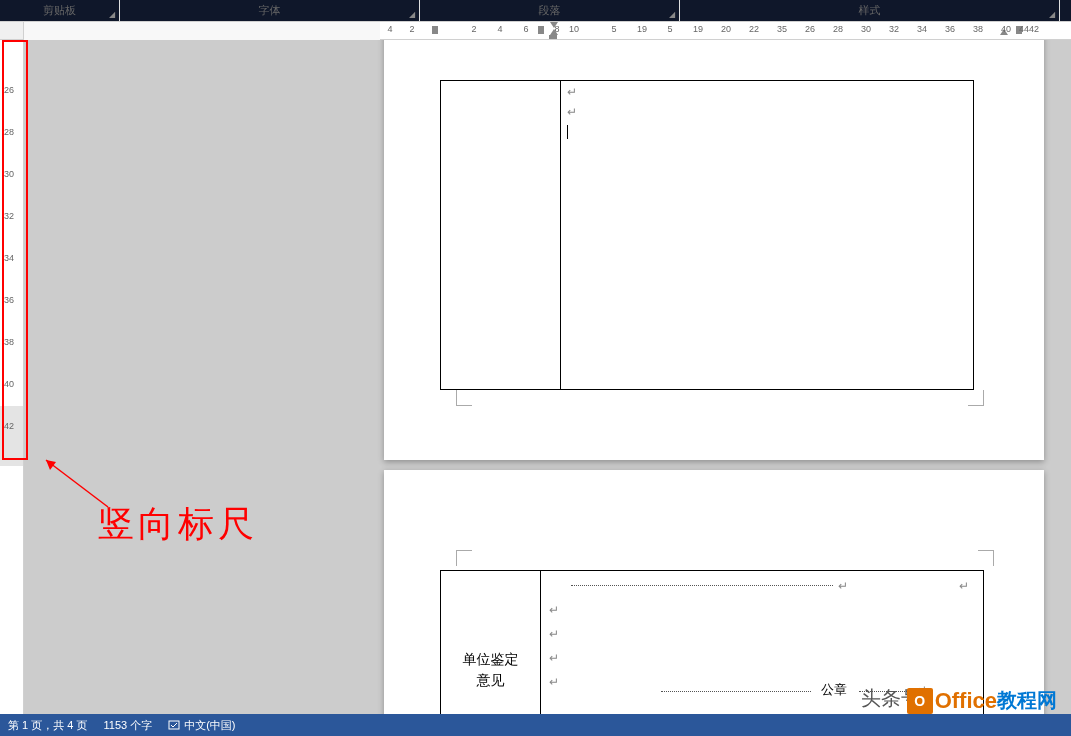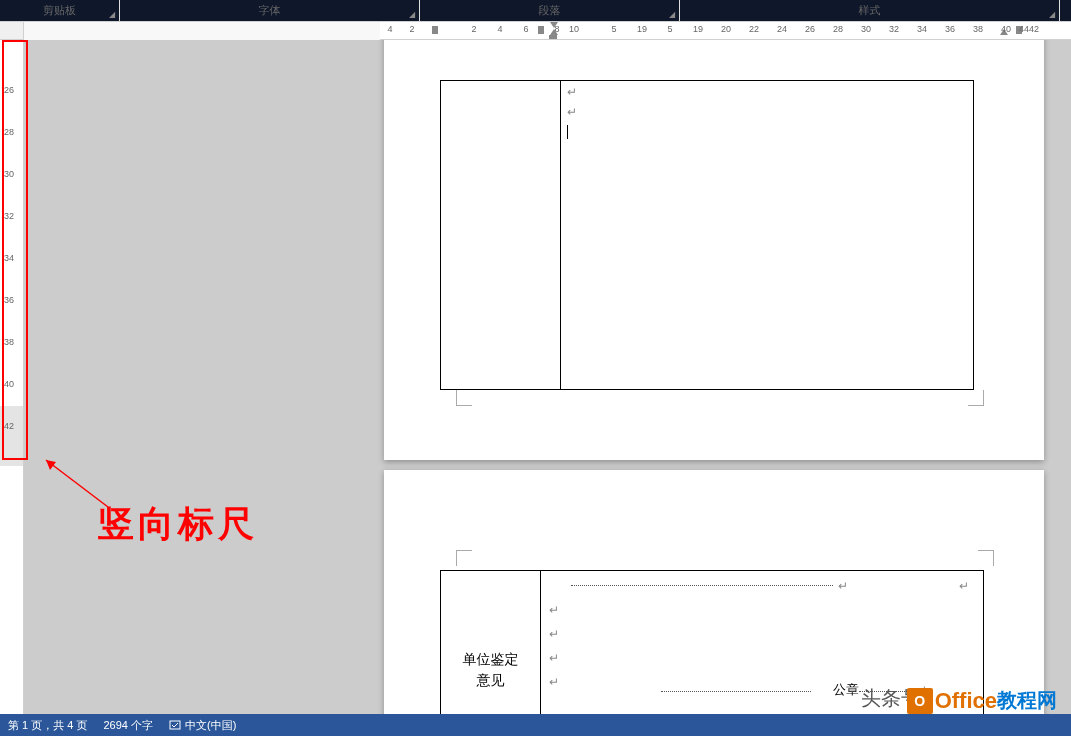--- a/index.html
+++ b/index.html
@@ -155,21 +155,20 @@
     }
     .red-label {
       position: absolute;
       left: 98px;
       top: 500px;
       font-size: 36px;
       font-family: "SimSun", serif;
       color: red;
       z-index: 50;
       letter-spacing: 4px;
-      font-weight: bold;
     }
     
     
     .doc-area {
       position: absolute;
       left: 24px;
       top: 40px;
       right: 0;
       bottom: 22px;
       background: #cccccc;
@@ -342,21 +341,21 @@
     <span class="indent-marker indent-hang-up" style="left:170px"></span>
     <span class="indent-box" style="left:169px"></span>
     <span class="htick" style="left:177px">8</span>
     <span class="htick" style="left:194px">10</span>
     <span class="htick" style="left:234px">5</span>
     <span class="htick" style="left:262px">19</span>
     <span class="htick" style="left:290px">5</span>
     <span class="htick" style="left:318px">19</span>
     <span class="htick" style="left:346px">20</span>
     <span class="htick" style="left:374px">22</span>
-    <span class="htick" style="left:402px">24</span>
+    <span class="htick" style="left:402px">35</span>
     <span class="htick" style="left:430px">26</span>
     <span class="htick" style="left:458px">28</span>
     <span class="htick" style="left:486px">30</span>
     <span class="htick" style="left:514px">32</span>
     <span class="htick" style="left:542px">34</span>
     <span class="htick" style="left:570px">36</span>
     <span class="htick" style="left:598px">38</span>
     <span class="indent-marker indent-hang-up" style="left:620px"></span>
     <span class="htick" style="left:626px">40</span>
     <span class="hmark" style="left:636px"></span>
@@ -412,21 +411,21 @@
         <span>单位鉴定意见</span>
       </div>
       <div class="col-r">
         <div class="dotted-line" style="left:30px;right:150px;top:14px"></div>
         <span class="para-mark" style="position:absolute;right:135px;top:6px">↵</span>
         <span class="para-mark" style="position:absolute;left:8px;top:30px">↵</span>
         <span class="para-mark" style="position:absolute;left:8px;top:54px">↵</span>
         <span class="para-mark" style="position:absolute;left:8px;top:78px">↵</span>
         <span class="para-mark" style="position:absolute;left:8px;top:102px">↵</span>
         <div class="dotted-line" style="left:120px;width:150px;top:120px"></div>
-        <span style="position:absolute;left:292px;top:110px">公章</span>
+        <span style="position:absolute;left:280px;top:110px">公章</span>
         <div class="dotted-line" style="left:318px;width:50px;top:120px"></div>
         <span class="para-mark" style="position:absolute;left:376px;top:110px">↵</span>
 
         <span class="para-mark" style="position:absolute;right:14px;top:6px">↵</span>
       </div>
     </div>
   </div>
 
 </div>
 
@@ -438,21 +437,21 @@
   <span class="o1">O</span>
     <span class="txt">ffice</span>
     <span class="cn">教程网</span>
 </div>
 
 <div class="statusbar">
   <div class="status-item">
     <span>第 1 页，共 4 页</span>
   </div>
   <div class="status-item">
-    <span>2694 个字</span>
+    <span>1153 个字</span>
   </div>
   <div class="status-item">
     <svg class="status-icon" viewBox="0 0 12 12">
         <rect x="1" y="2" width="10" height="8" fill="none" stroke="#fff" stroke-width="1"></rect>
         <path d="M3 6 L5 8 L9 4" fill="none" stroke="#fff" stroke-width="1"></path>
       </svg>
     <span>中文(中国)</span>
   </div>
 </div>
 

